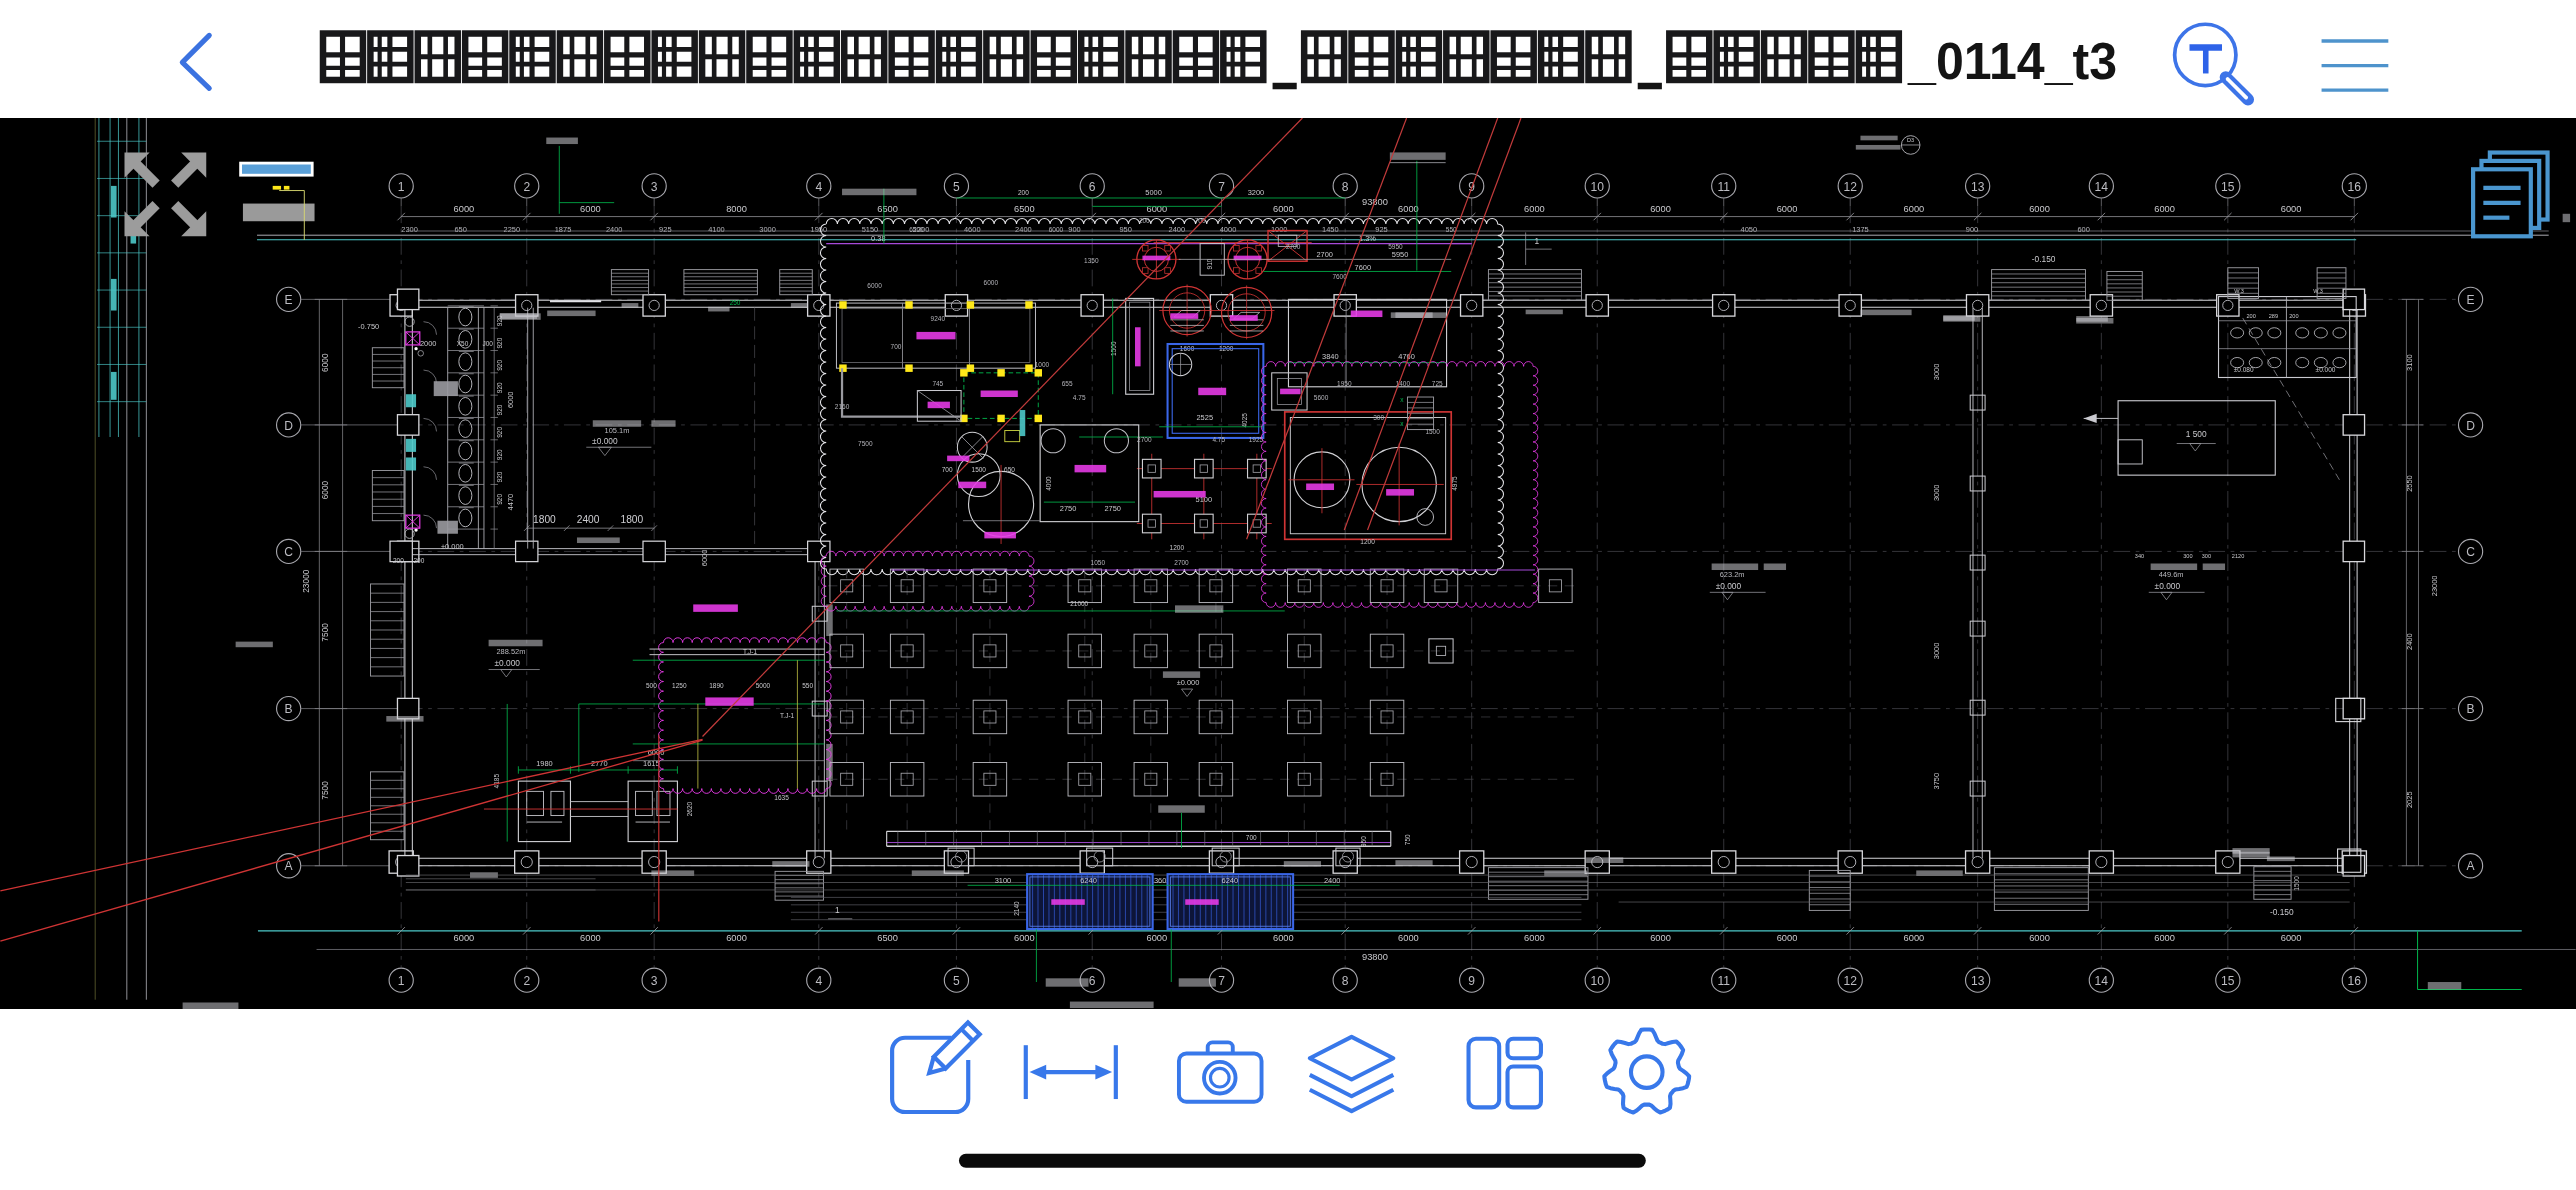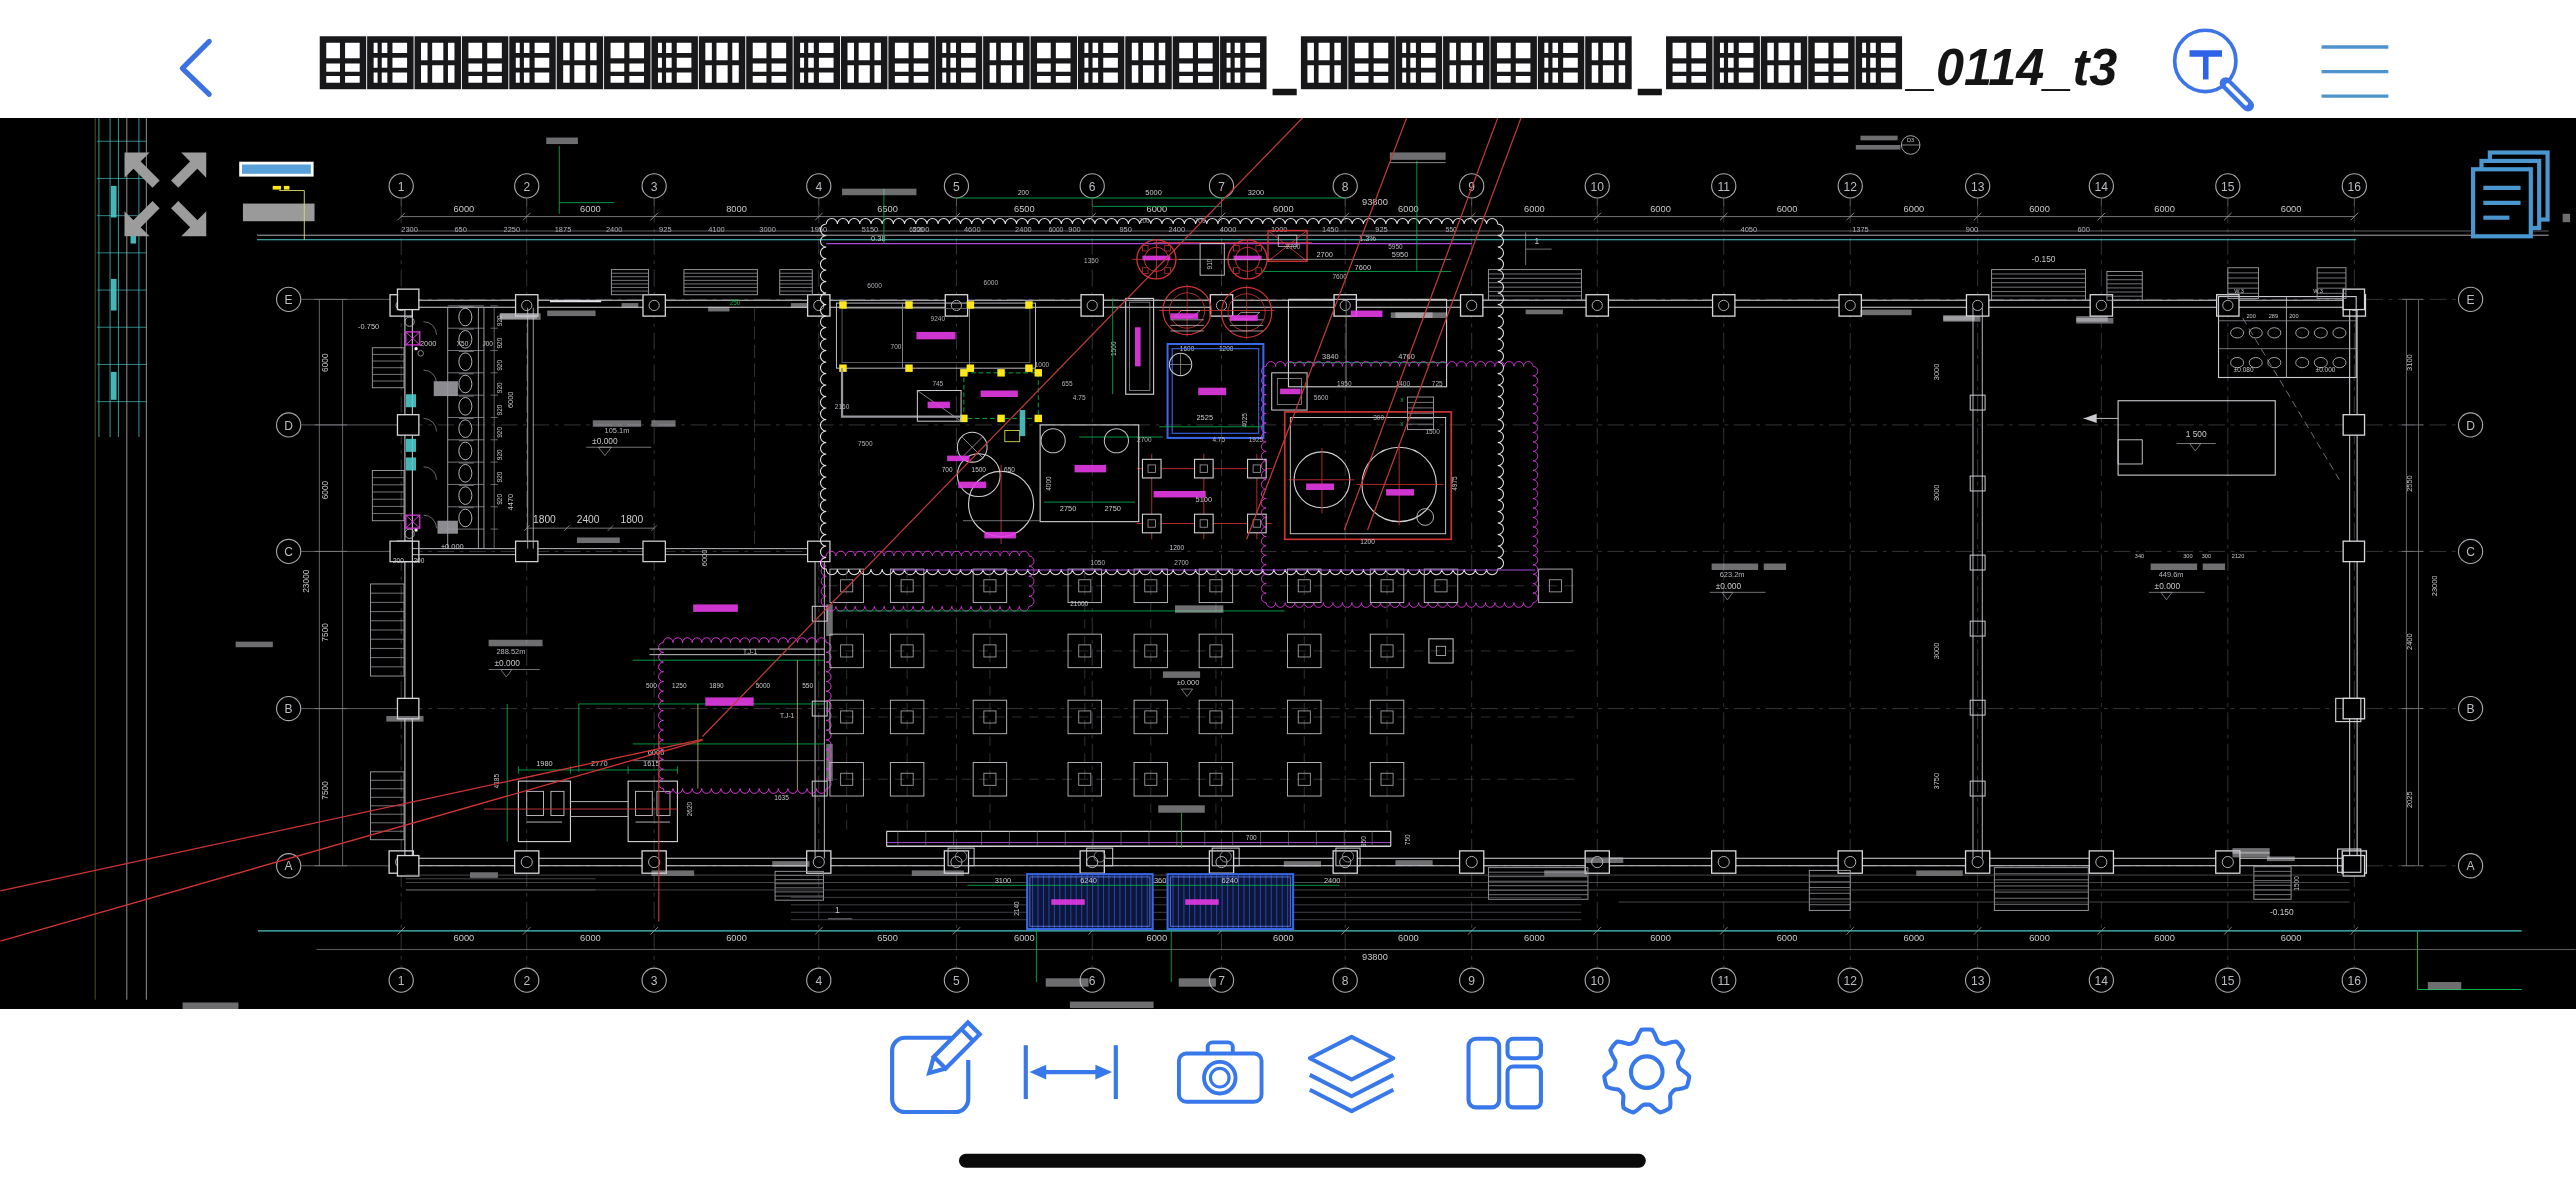--- a/index.html
+++ b/index.html
@@ -1,14 +1,14 @@
 <!DOCTYPE html>
 <html style="font-size:15px"><head><meta charset="utf-8"><style>
 html,body{margin:0;padding:0;width:2576px;height:1191px;background:#fff;overflow:hidden;font-family:"Liberation Sans", sans-serif;}
-#bar{position:absolute;left:0;top:7px;width:2576px;height:118px;background:#fff;border-bottom:0.9px solid #ececf0;box-sizing:border-box;font-style:italic;}
+#bar{position:absolute;left:0;top:1px;width:2576px;height:118px;background:#fff;border-bottom:0.9px solid #ececf0;box-sizing:border-box;}
 #canvas{position:absolute;left:0;top:118px;width:2576px;height:891px;background:#000;}
 #toolbar{position:absolute;left:0;top:1009px;width:2576px;height:181px;background:#fff;}
 </style></head>
 <body>
 
 <div id="bar">
 
 <svg width="242" height="118" style="position:absolute;left:0;top:0" viewBox="0 0 260 127">
 <path d="M 225 37 L 196 66 L 225 94" stroke="#3b72e0" stroke-width="5.5" fill="none" stroke-linecap="round" stroke-linejoin="round"></path>
 </svg>

